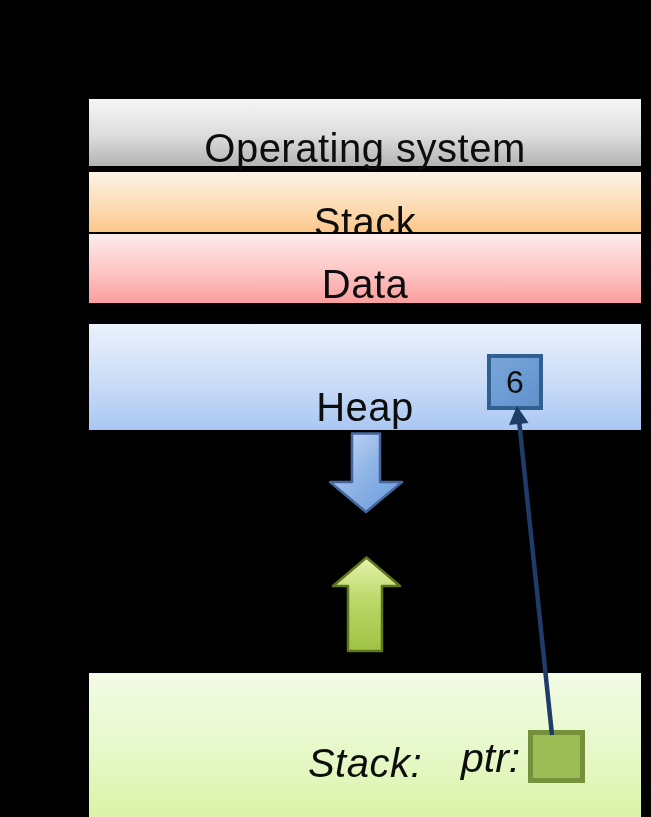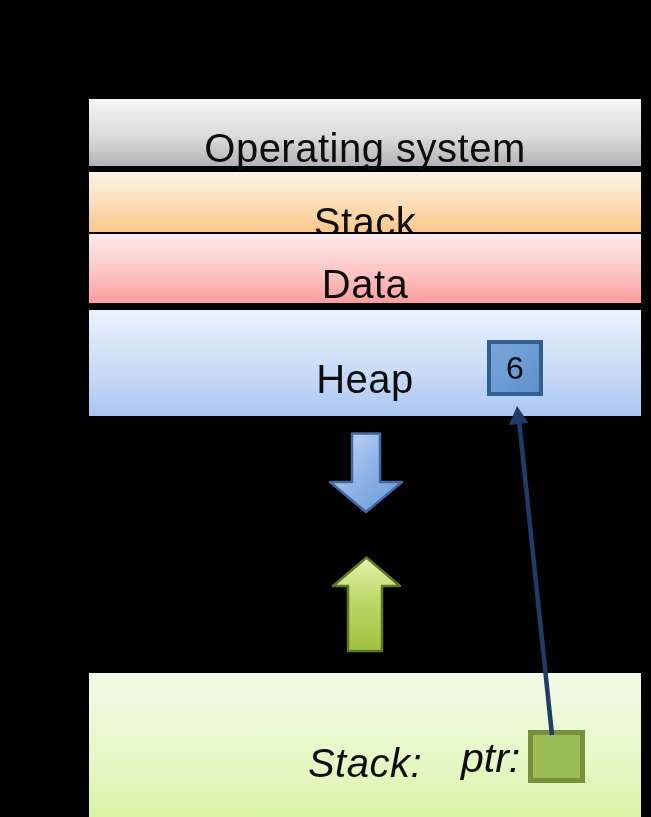--- a/index.html
+++ b/index.html
@@ -16,21 +16,21 @@
     box-sizing:border-box;
     border:2px solid #000;
     display:flex;align-items:center;justify-content:center;
   }
   .band-label{
     font-size:40px;color:#0d0d0d;letter-spacing:0.5px;margin-top:32px;
   }
   .band-os  {top:97px;height:71px; background:linear-gradient(180deg,#f6f6f6 0%,#dcdcdc 55%,#b3b3b3 100%);}
   .band-code{top:170px;height:73px;background:linear-gradient(180deg,#fdf3e6 0%,#fcd9ae 55%,#fabf7d 100%);}
   .band-data{top:232px;height:73px;background:linear-gradient(180deg,#fdecec 0%,#fcc5c4 55%,#fb9e9e 100%);}
-  .band-heap{top:308px;height:110px;background:linear-gradient(180deg,#eaf1fc 0%,#cbdcf7 55%,#a9c7f2 100%);}
+  .band-heap{top:322px;height:110px;background:linear-gradient(180deg,#eaf1fc 0%,#cbdcf7 55%,#a9c7f2 100%);align-items:flex-end;}
   .band-stack{top:671px;height:152px;background:linear-gradient(180deg,#f3fbe6 0%,#e6f8c8 55%,#d9f3a5 100%);font-style:italic;}
   .heap-cell{
     position:absolute;left:398px;top:30px;
     width:56px;height:56px;box-sizing:border-box;
     background:linear-gradient(135deg,#7aa6d8 0%,#6b9bd3 55%,#5f90c8 100%);
     border:4px solid #30608f;
     display:flex;align-items:center;justify-content:center;
   }
   .heap-cell span{font-size:32px;color:#0d0d0d;}
   .ptr-label{

